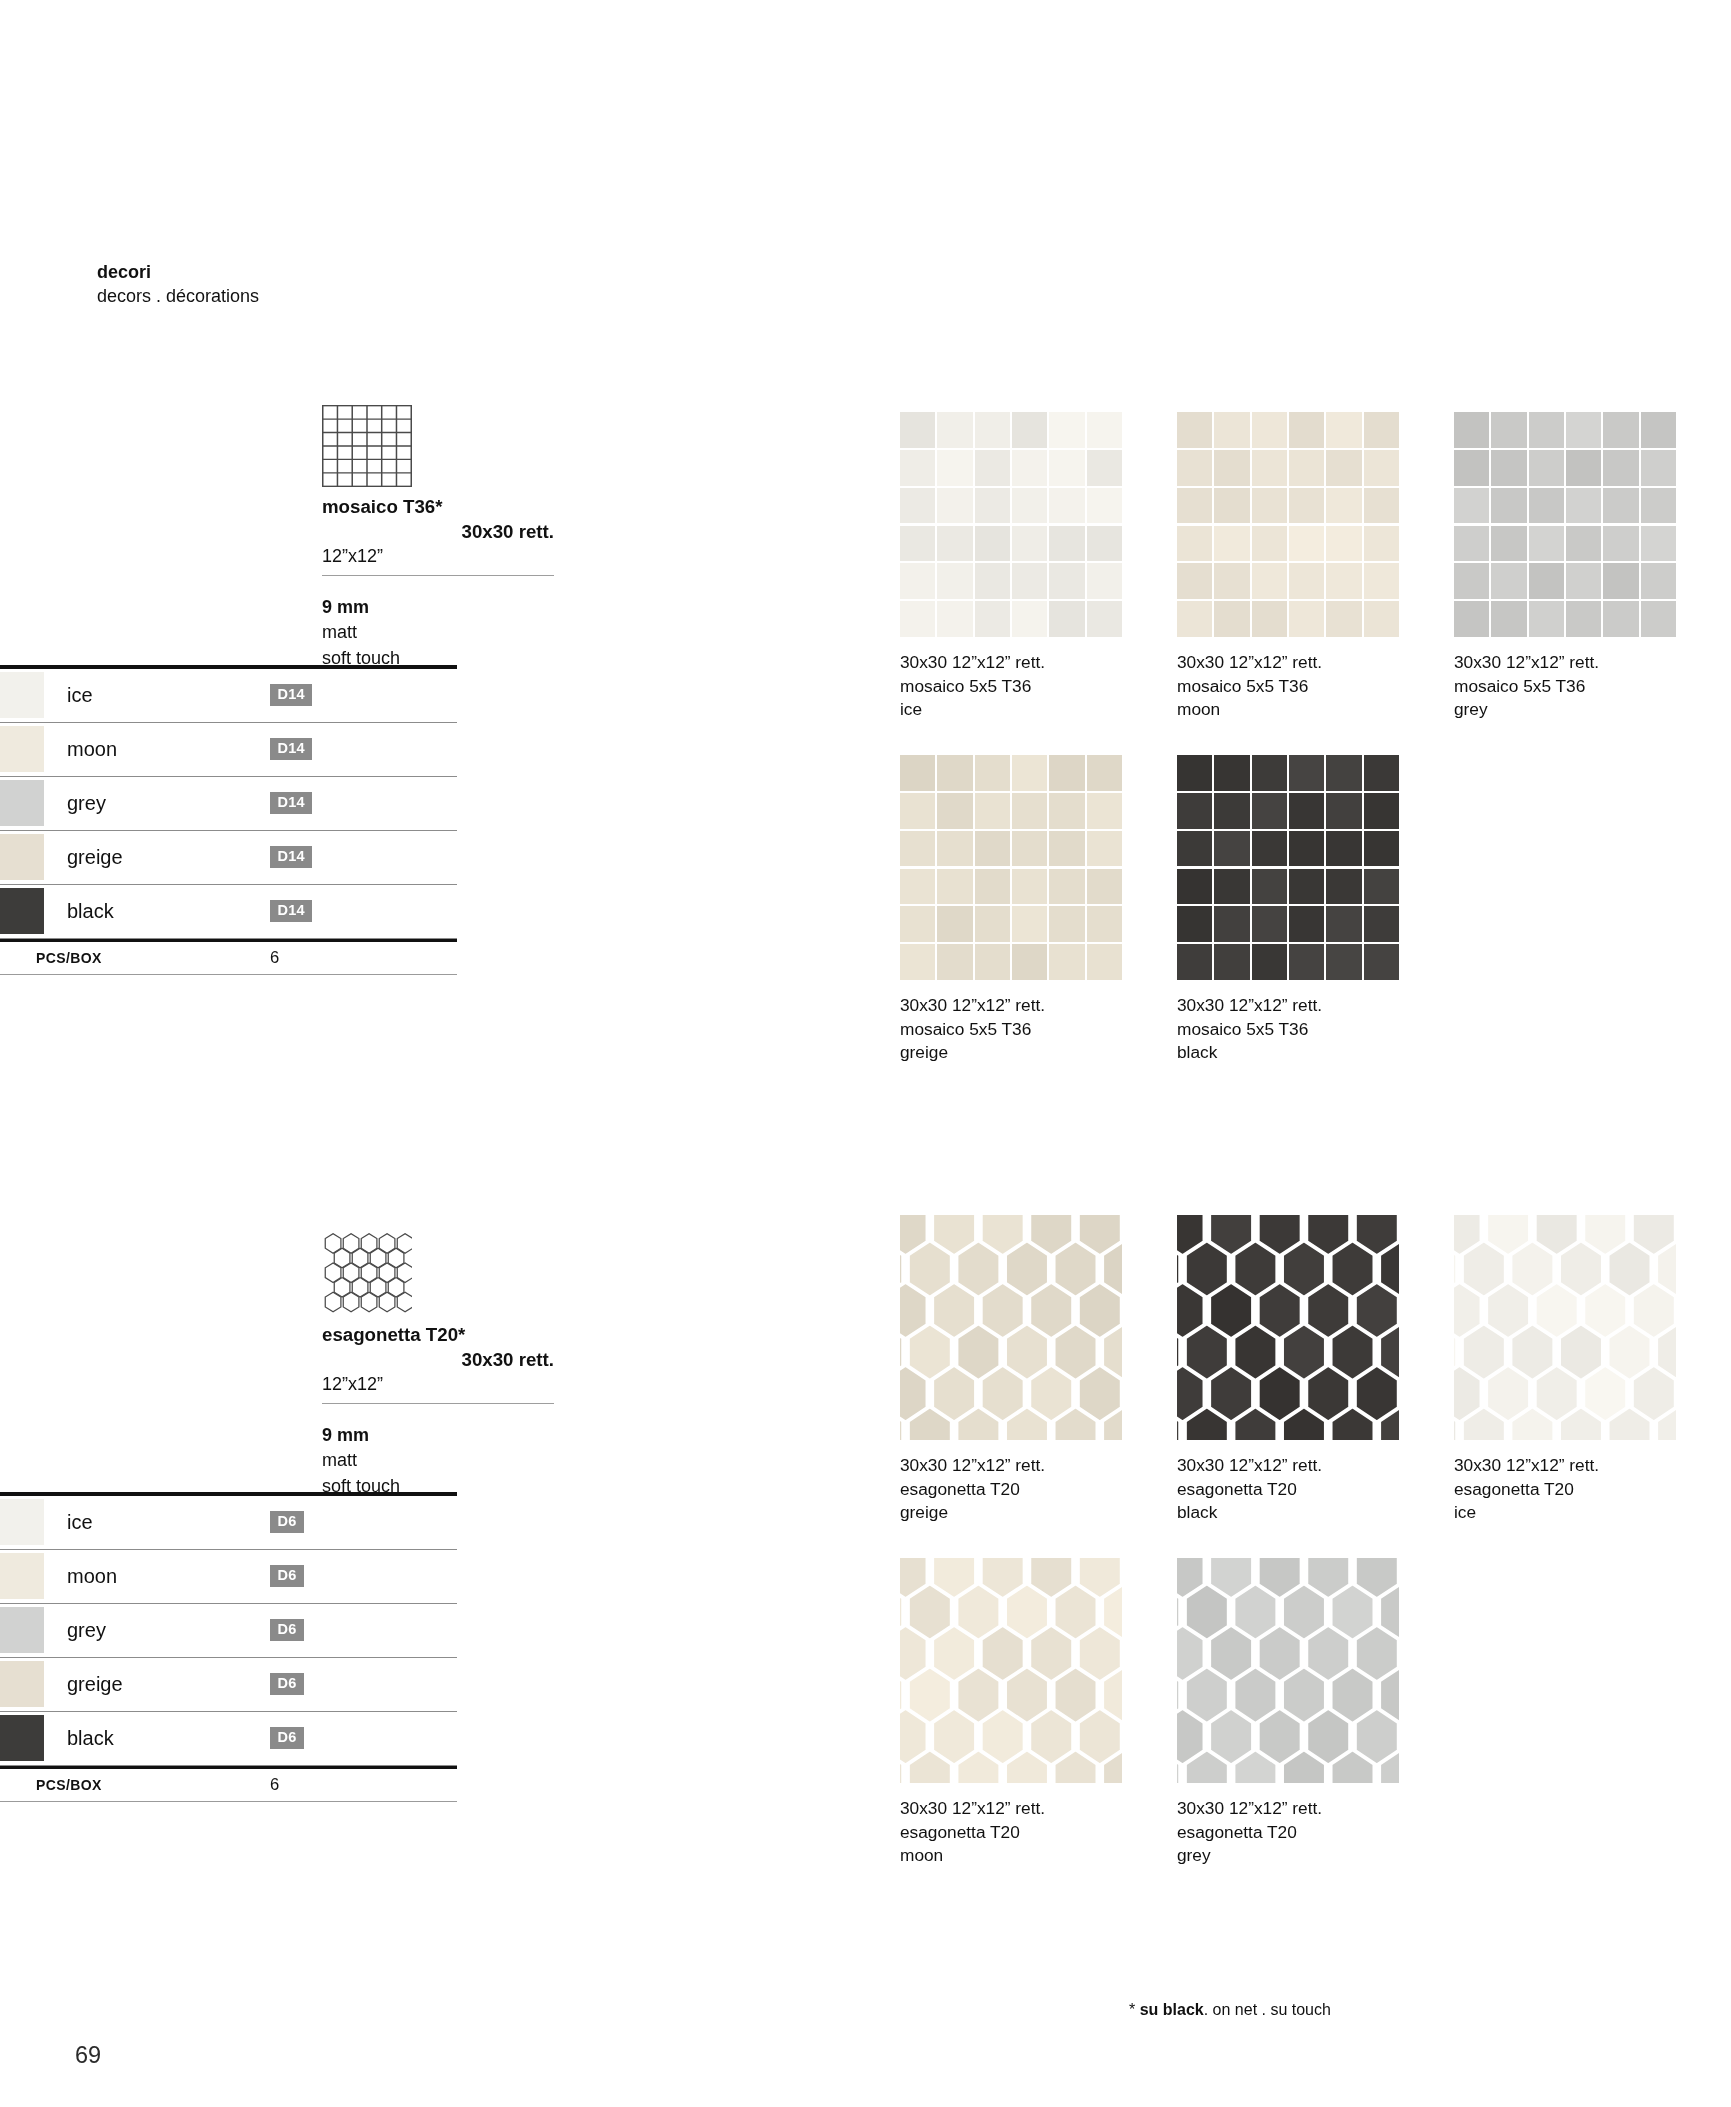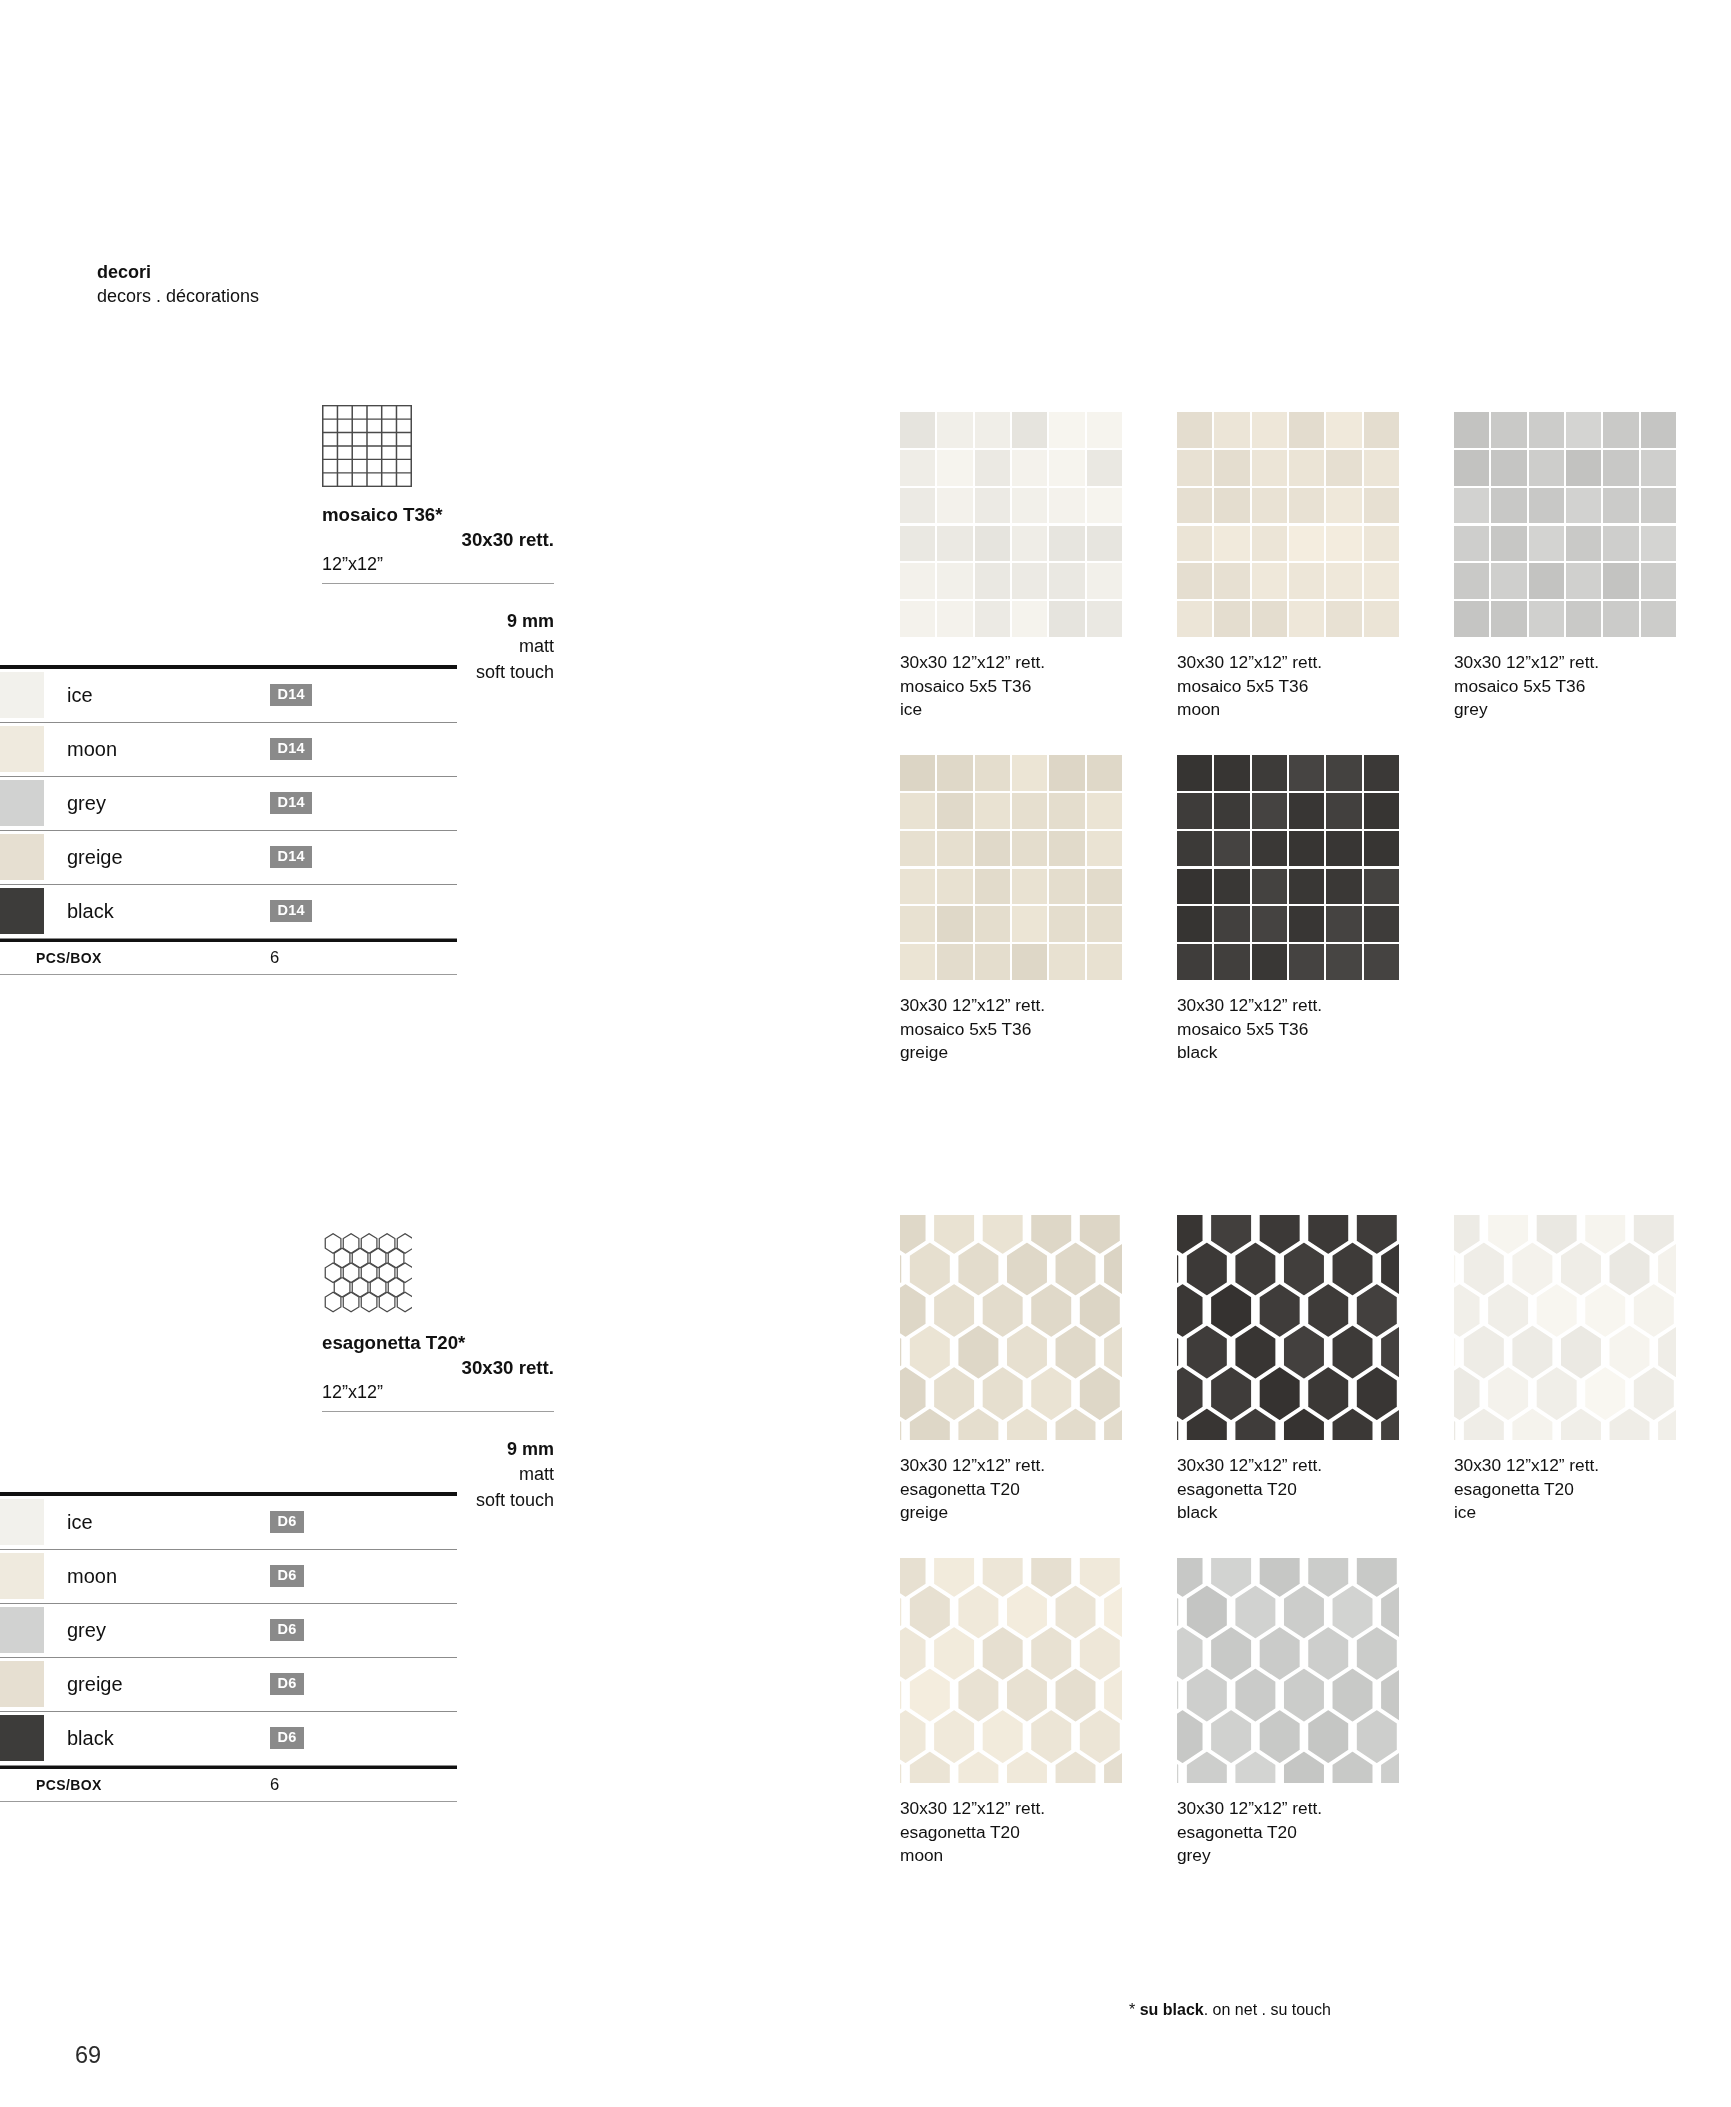--- a/index.html
+++ b/index.html
@@ -19,25 +19,25 @@
   .section-head{position:absolute;left:97px;top:260px;}
   .section-head .it{font-size:18px;font-weight:bold;color:#111;line-height:1.35;}
   .section-head .tr{font-size:18px;font-weight:normal;color:#111;line-height:1.35;}
 
   
   .spec{position:absolute;left:97px;width:457px;}
   .spec-icon{position:absolute;left:225px;top:0;width:90px;height:82px;}
   .grid-icon{width:100%;height:100%;}
   .hex-icon{width:100%;height:100%;}
 
-  .spec-text{position:absolute;left:225px;top:98px;width:232px;}
+  .spec-text{position:absolute;left:225px;top:90px;width:232px;}
   .spec-name{font-size:18.7px;font-weight:bold;line-height:1.32;color:#111;}
   .spec-size{font-size:18.7px;font-weight:bold;line-height:1.32;color:#111;text-align:right;}
   .spec-inch{font-size:18px;font-weight:normal;line-height:1.34;color:#111;}
-  .spec-sub{margin-top:6.2px;padding-top:25px;border-top:1px solid #9e9e9e;text-align:right;}
+  .spec-sub{margin-top:6.2px;padding-top:19px;border-top:1px solid #9e9e9e;}
   .spec-thick{font-size:18px;font-weight:bold;line-height:1.42;color:#111;}
   .spec-fin{font-size:18px;font-weight:normal;line-height:1.42;color:#111;}
 
   
   .ctable{position:absolute;left:0;width:457px;}
   .ctable .topbar{height:3.5px;background:#111;width:457px;}
   .crow{
     position:relative;height:53px;
     border-bottom:1px solid #8c8c8c;
     display:flex;align-items:center;

